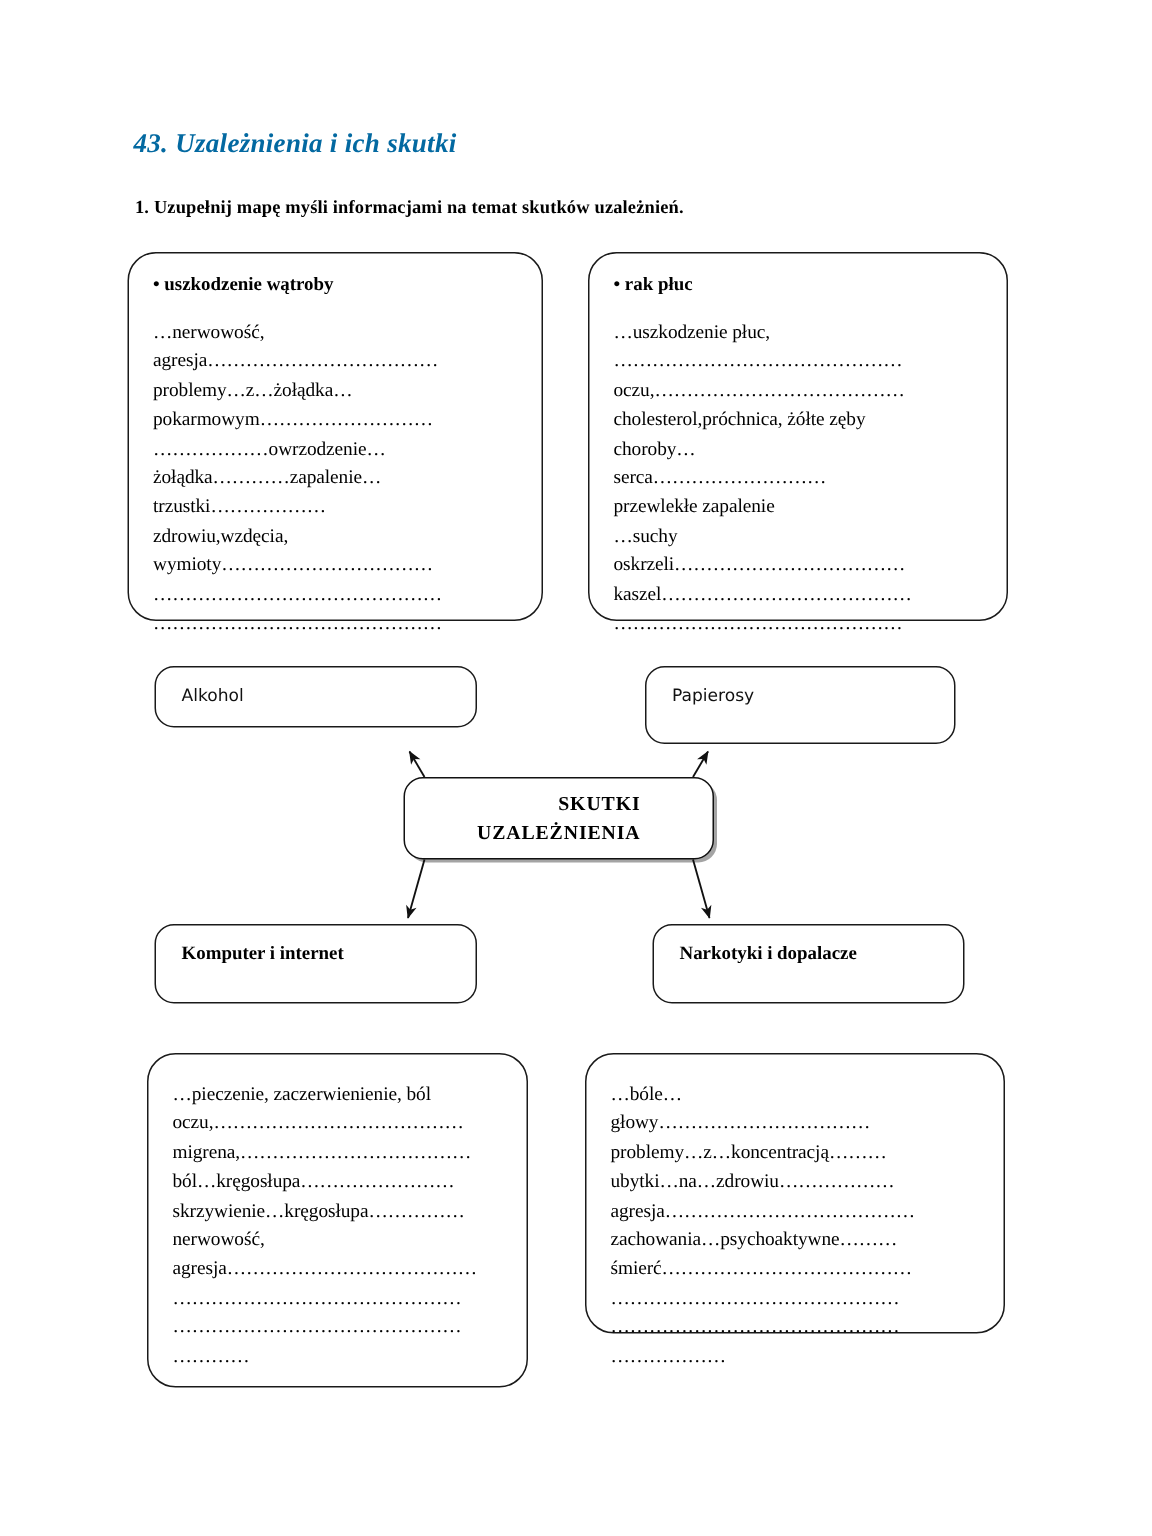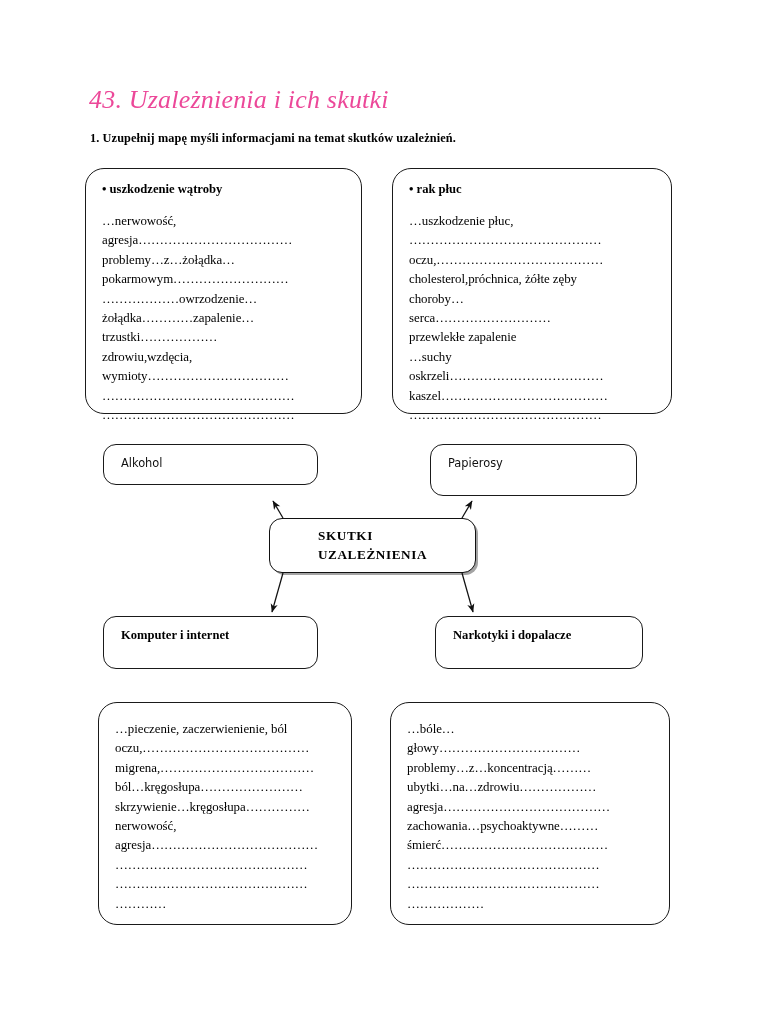--- a/index.html
+++ b/index.html
@@ -17,24 +17,24 @@
     color: #000000;
   }
 
   
   .title {
     position: absolute;
     left: 89px;
     top: 85px;
     font-family: "Liberation Serif", "DejaVu Serif", serif;
     font-style: italic;
-    font-weight: normal;
-    font-size: 26px;
+    font-weight: bold;
+    font-size: 18px;
     letter-spacing: 0.2px;
-    color: #ec4899;
+    color: #0369a1;
     white-space: nowrap;
   }
   .instruction {
     position: absolute;
     left: 90px;
     top: 131px;
     font-family: "Liberation Serif", "DejaVu Serif", serif;
     font-weight: bold;
     font-size: 12.3px;
     letter-spacing: 0.1px;
@@ -109,21 +109,21 @@
   .center-node {
     position: absolute;
     box-sizing: border-box;
     border: 1.3px solid #111;
     border-radius: 13px;
     background: #ffffff;
     box-shadow: 2.5px 2.5px 0 -0.5px rgba(90,90,90,0.55);
     display: flex;
     align-items: center;
     justify-content: center;
-    text-align: left;
+    text-align: right;
   }
   .center-node .cn-text {
     font-family: "Liberation Serif", "DejaVu Serif", serif;
     font-weight: bold;
     font-size: 13.2px;
     line-height: 18.5px;
     letter-spacing: 0.6px;
   }
 
   
@@ -234,21 +234,21 @@
         <div class="ln">skrzywienie…kręgosłupa……………</div>
         <div class="ln">nerwowość,</div>
         <div class="ln">agresja…………………………………</div>
         <div class="ln">………………………………………</div>
         <div class="ln">………………………………………</div>
         <div class="ln">…………</div>
       </div>
     </div>
   </div>
 
-  <div class="notebox" style="left:390px; top:702px; width:280px; height:223px;">
+  <div class="notebox" style="left:390px; top:702px; width:280px; height:187px;">
     <div class="frame"></div>
     <div class="inner" style="top:18px;">
       <div class="note-lines" style="margin-top:0;">
         <div class="ln">…bóle…</div>
         <div class="ln">głowy……………………………</div>
         <div class="ln">problemy…z…koncentracją………</div>
         <div class="ln">ubytki…na…zdrowiu………………</div>
         <div class="ln">agresja…………………………………</div>
         <div class="ln">zachowania…psychoaktywne………</div>
         <div class="ln">śmierć…………………………………</div>

